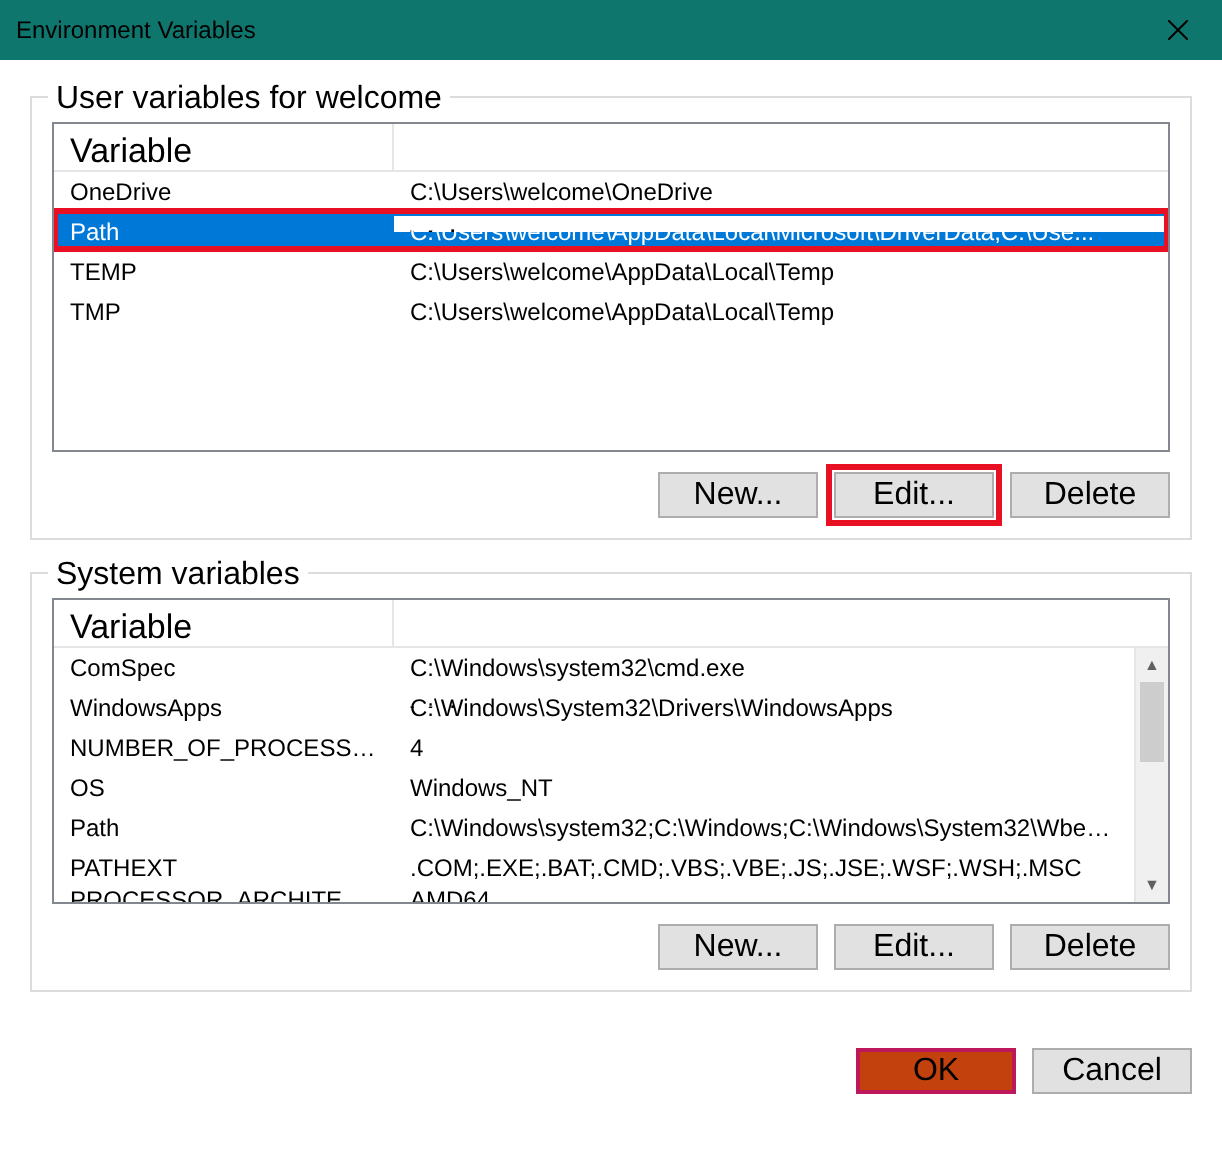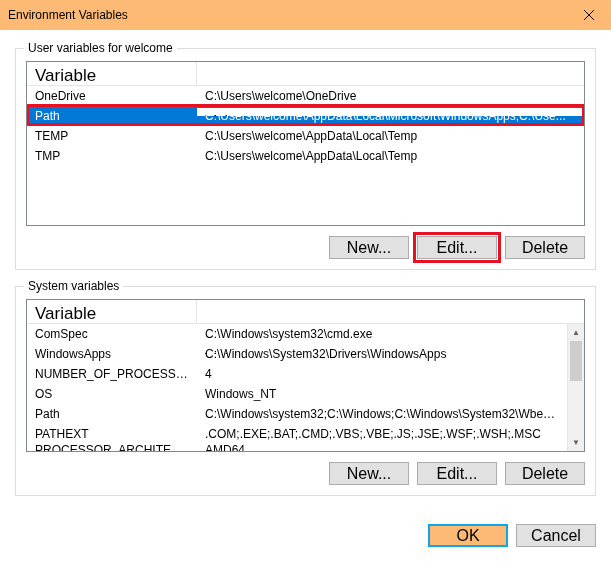--- a/index.html
+++ b/index.html
@@ -13,21 +13,21 @@
     height: 579px;
     overflow: hidden;
     position: relative;
   }
   .titlebar {
     height: 30px;
     display: flex;
     align-items: center;
     justify-content: space-between;
     padding: 0 0 0 8px;
-    background: #fdba74;
+    background: #0f766e;
   }
   .titlebar-title { font-size: 12px; }
   .titlebar-close {
     width: 45px;
     height: 30px;
     display: flex;
     align-items: center;
     justify-content: center;
     cursor: pointer;
   }
@@ -41,21 +41,21 @@
     position: relative;
     margin-top: 10px;
     margin-bottom: 16px;
   }
   .groupbox-label {
     position: absolute;
     top: -8px;
     left: 8px;
     background: #fff;
     padding: 0 4px;
-    font-size: 12px;
+    font-size: 16px;
   }
   .table-wrap {
     border: 1px solid #828790;
     background: #fff;
     height: 165px;
     overflow: hidden;
     position: relative;
   }
   .table-wrap.sys { height: 153px; }
   .table-header {
@@ -150,22 +150,22 @@
     border: 3px solid #e81123;
     pointer-events: none;
   }
   .footer-row {
     display: flex;
     justify-content: flex-end;
     gap: 8px;
     padding: 0 15px 12px 15px;
   }
   .btn-default {
-    border: 2px solid #0ea5e9;
-    background: #fdba74;
+    border: 2px solid #be185d;
+    background: #c2410c;
   }
   .arrow { font-size: 8px; color: #606060; }
 </style>
 </head>
 <body>
 
 <div class="titlebar">
   <span class="titlebar-title">Environment Variables</span>
   <div class="titlebar-close">
     <svg viewBox="0 0 10 10">
@@ -185,21 +185,21 @@
         <div class="th col-var">Variable</div>
         <div class="th col-val">Value</div>
       </div>
       <div class="table-rows">
         <div class="tr">
           <div class="td col-var">OneDrive</div>
           <div class="td col-val">C:\Users\welcome\OneDrive</div>
         </div>
         <div class="tr selected">
           <div class="td col-var">Path</div>
-          <div class="td col-val">C:\Users\welcome\AppData\Local\Microsoft\WindowsApps;C:\Use...</div>
+          <div class="td col-val">C:\Users\welcome\AppData\Local\Microsoft\DriverData;C:\Use...</div>
         </div>
         <div class="tr">
           <div class="td col-var">TEMP</div>
           <div class="td col-val">C:\Users\welcome\AppData\Local\Temp</div>
         </div>
         <div class="tr">
           <div class="td col-var">TMP</div>
           <div class="td col-val">C:\Users\welcome\AppData\Local\Temp</div>
         </div>
       </div>

